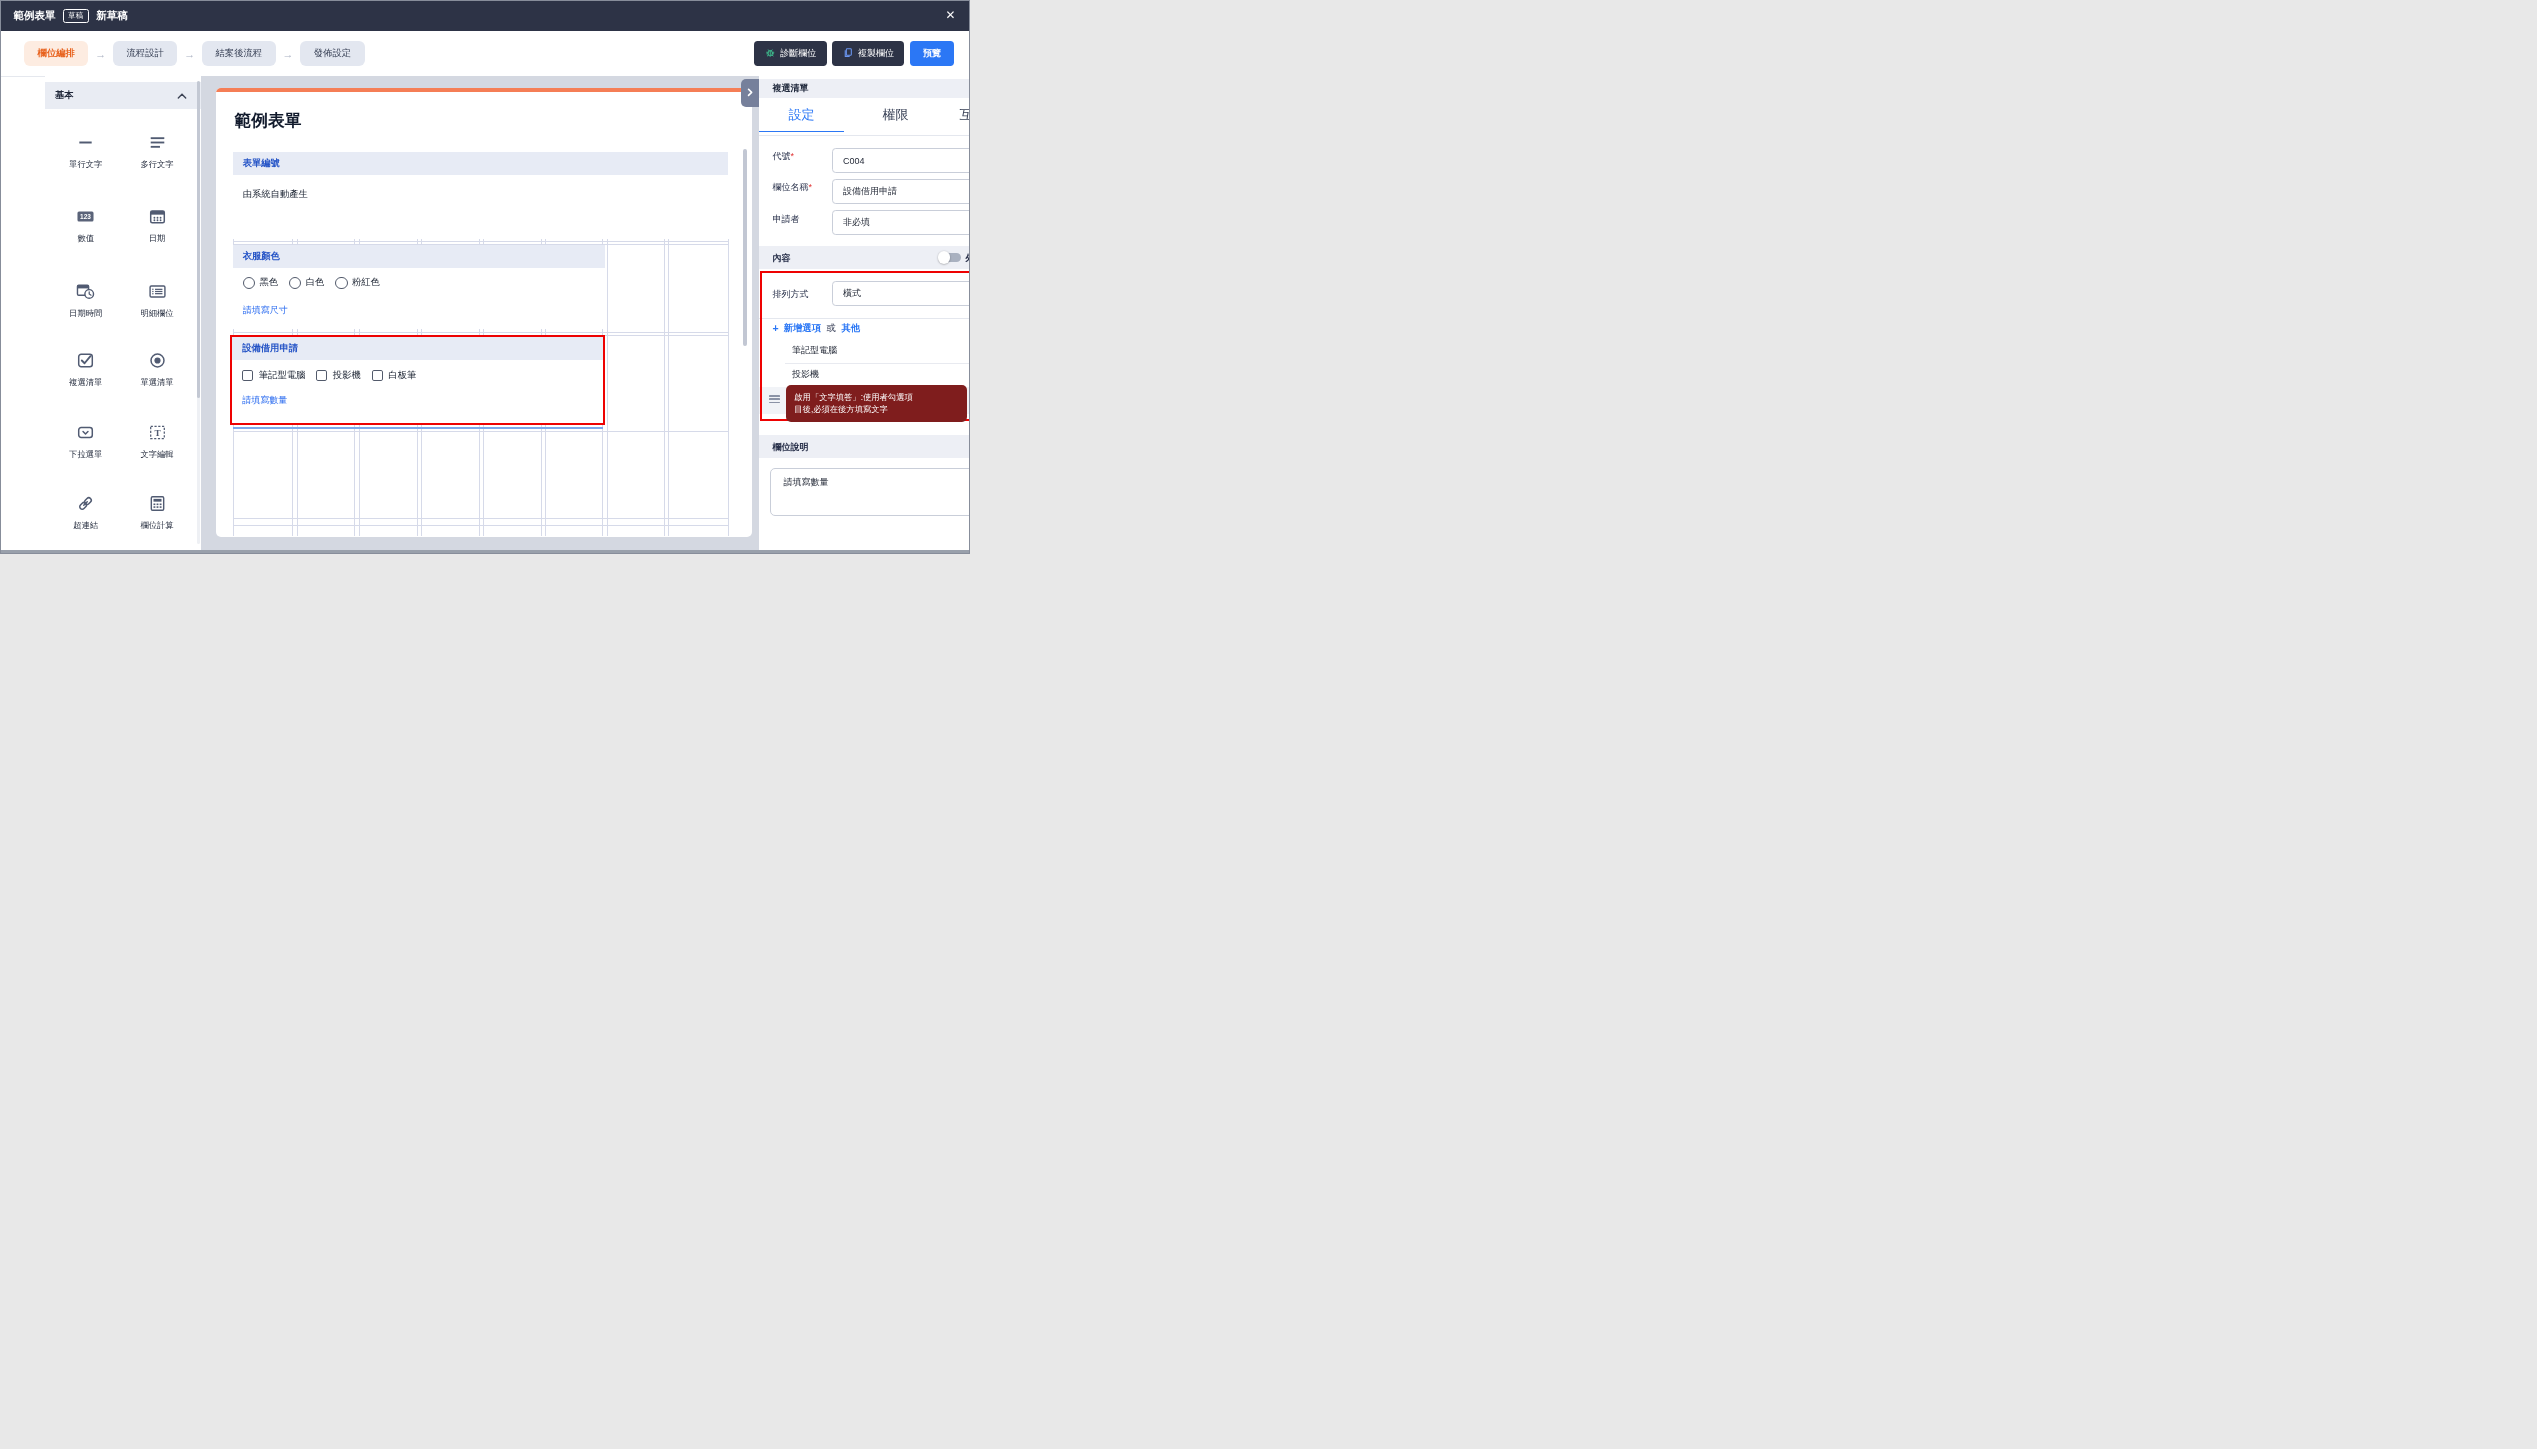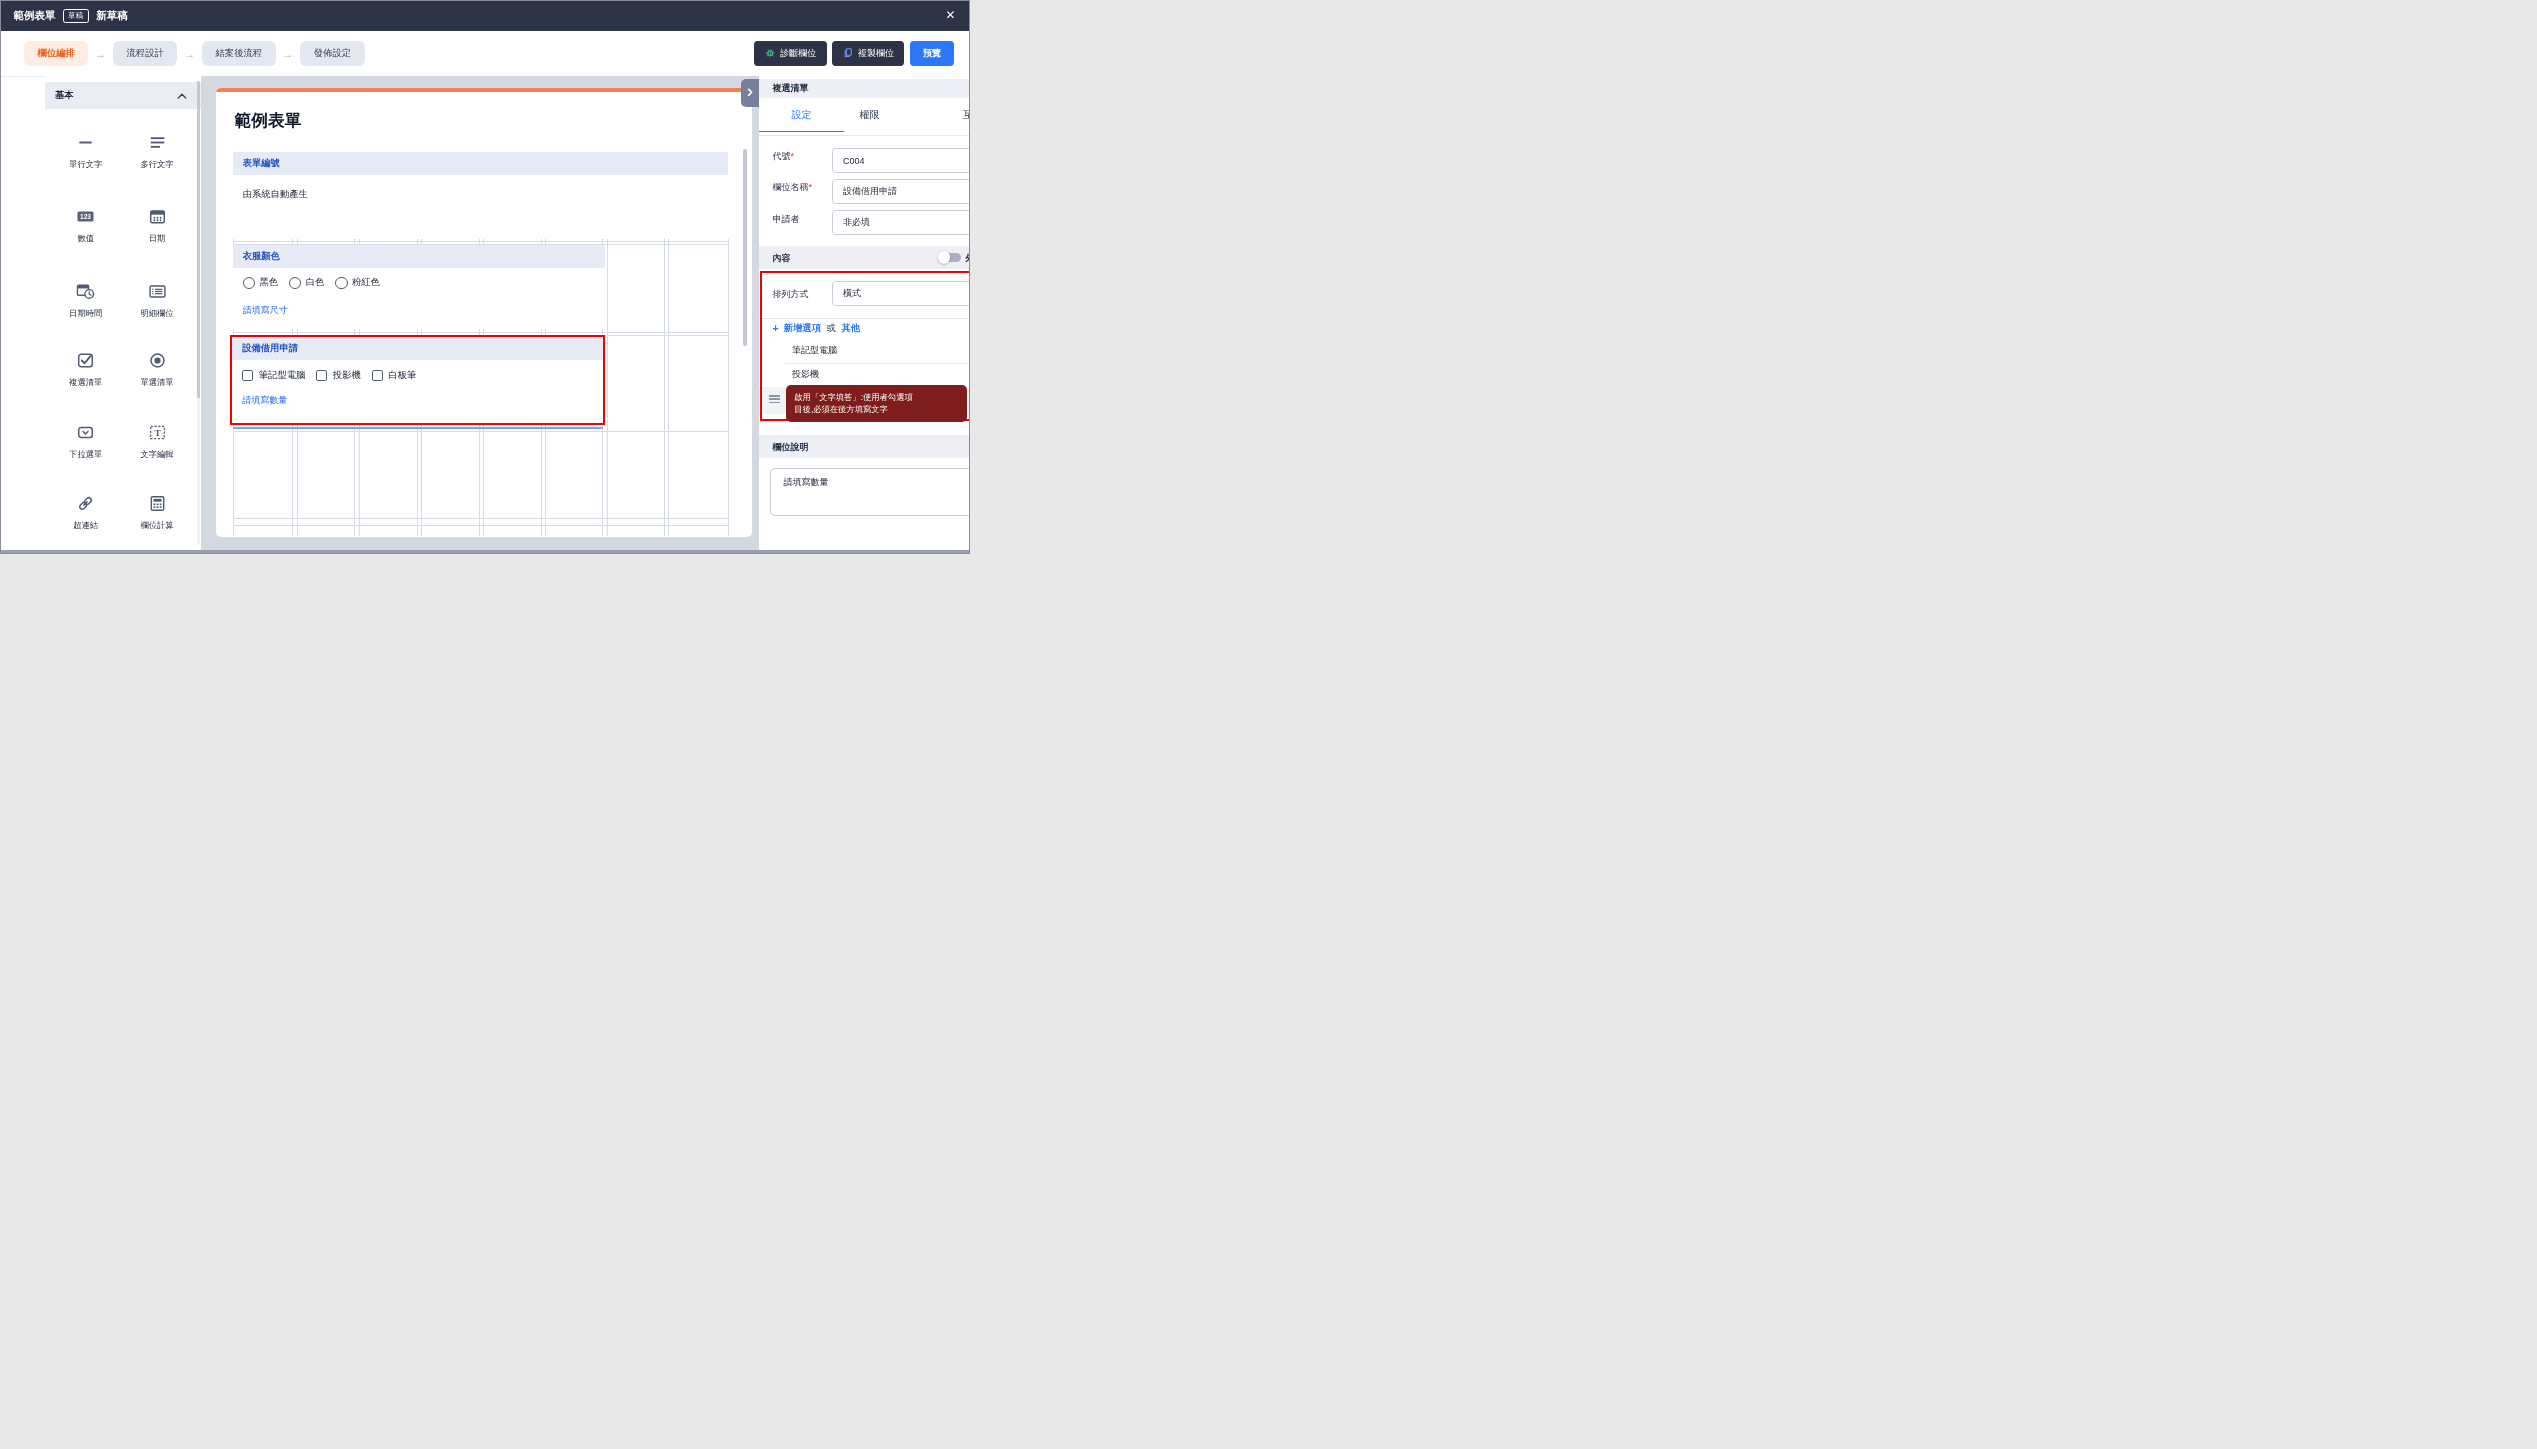--- a/index.html
+++ b/index.html
@@ -69,21 +69,21 @@
   .collapse-tab { position:absolute; right:0; top:2.5px; width:18px; height:28px; background:#76809b;
                   border-radius:5px 0 0 5px; color:#fff; display:flex; align-items:center;
                   justify-content:center; cursor:pointer; }
   
   .panel { position:absolute; left:714px; top:0; width:256px; height:100%; background:#fff; }
   .p-head { position:absolute; left:0; top:2.5px; width:256px; height:19px; background:#edeff5;
             display:flex; align-items:center; }
   .p-head span { margin-left:13.6px; font-size:9px; font-weight:bold; color:#20293c; }
   .p-tabs { position:absolute; left:0; top:21.6px; width:256px; height:37px; }
   .p-tab { position:absolute; top:0; width:85px; height:35px; display:flex; align-items:center;
-           justify-content:center; font-size:10px; color:#333c52; cursor:pointer; }
+           justify-content:center; font-size:13px; color:#333c52; cursor:pointer; }
   .p-tab.active { color:#2b77f5; }
   .p-underline { position:absolute; left:0; top:33px; width:85px; height:1.9px; background:#2b77f5; }
   .p-divider { position:absolute; left:0; top:59px; width:256px; height:0.6px; background:#e4e7ee; }
   .f-label { position:absolute; left:13.6px; font-size:9px; color:#28304a; }
   .req { color:#e03131; }
   .f-input { position:absolute; left:73px; width:169px; height:25px; border:0.9px solid #c9ced9;
              border-radius:3.7px; background:#fff; display:flex; align-items:center; font-size:9px;
              color:#1f2533; padding-left:10px; cursor:text; }
   .f-select { cursor:pointer; }
   .sel-chevron { position:absolute; right:8.7px; top:8px; }
@@ -420,21 +420,21 @@
       </div>
     </div>
 
     <aside class="panel">
       <div class="p-head">
         <span>複選清單</span>
       </div>
 
       <div class="p-tabs">
         <div class="p-tab active" style="left:0;">設定</div>
-        <div class="p-tab" style="left:68px;">權限</div>
+        <div class="p-tab" style="left:94px;">權限</div>
         <div class="p-tab" style="left:171px;">互動</div>
         <div class="p-underline"></div>
       </div>
       <div class="p-divider"></div>
 
       <div class="f-label" style="top:74px;">
         <span>代號</span><span class="req">*</span>
       </div>
       <div class="f-input" style="top:72px;">
         <span>C004</span>

